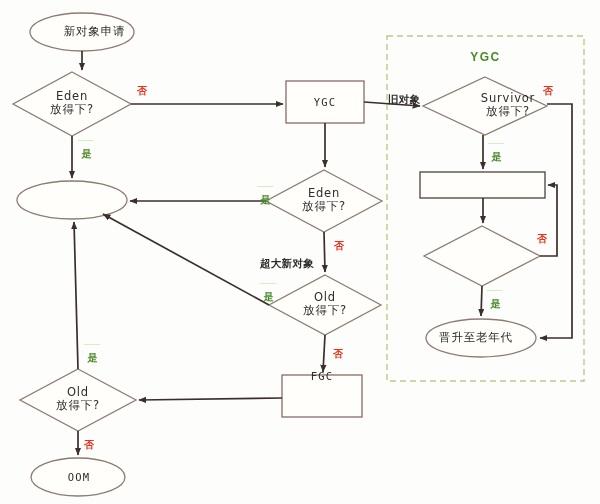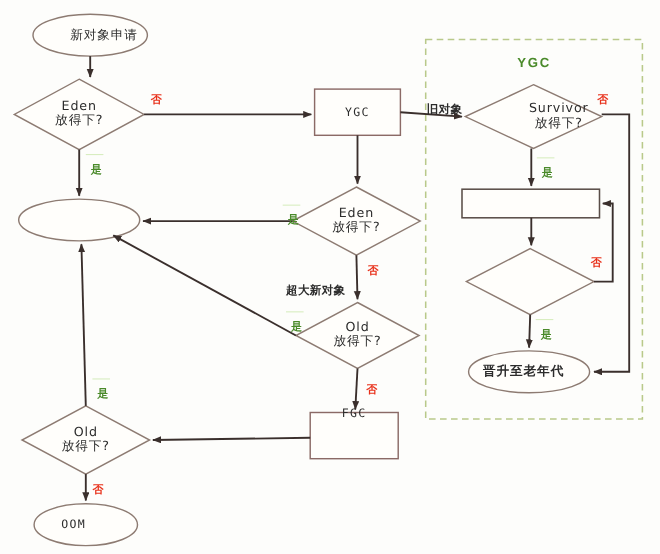--- a/index.html
+++ b/index.html
@@ -162,28 +162,28 @@
 放得下?</div>
 
   <div class="node-label cn" style="left:273px; top:291px; width:104px;">Old
 放得下?</div>
 
   <div class="node-label mono" style="left:282px; top:370px; width:80px;">FGC</div>
 
   <div class="node-label cn" style="left:26px; top:386px; width:104px;">Old
 放得下?</div>
 
-  <div class="node-label mono" style="left:31px; top:471px; width:72px;">OOM</div>
+  <div class="node-label mono" style="left:31px; top:471px; width:72px;padding-left:12px;">OOM</div>
 
   <div class="node-label cn" style="left:453px; top:92px; width:110px;">Survivor
 放得下?</div>
 
 
 
-  <div class="node-label cn" style="left:426px; top:331px; width:100px;font-weight:bold;">晋升至老年代</div>
+  <div class="node-label cn" style="left:426px; top:331px; width:100px;">晋升至老年代</div>
 
   <div class="edge-label no" style="left:137px; top:84px;">否</div>
 
   <div class="edge-label yes vert" style="left:78px; top:140px;">是</div>
 
   <div class="edge-label plain" style="left:388px; top:93px;">旧对象</div>
 
   <div class="edge-label yes vert" style="left:257px; top:186px;">是</div>
 
   <div class="edge-label no" style="left:334px; top:239px;">否</div>

